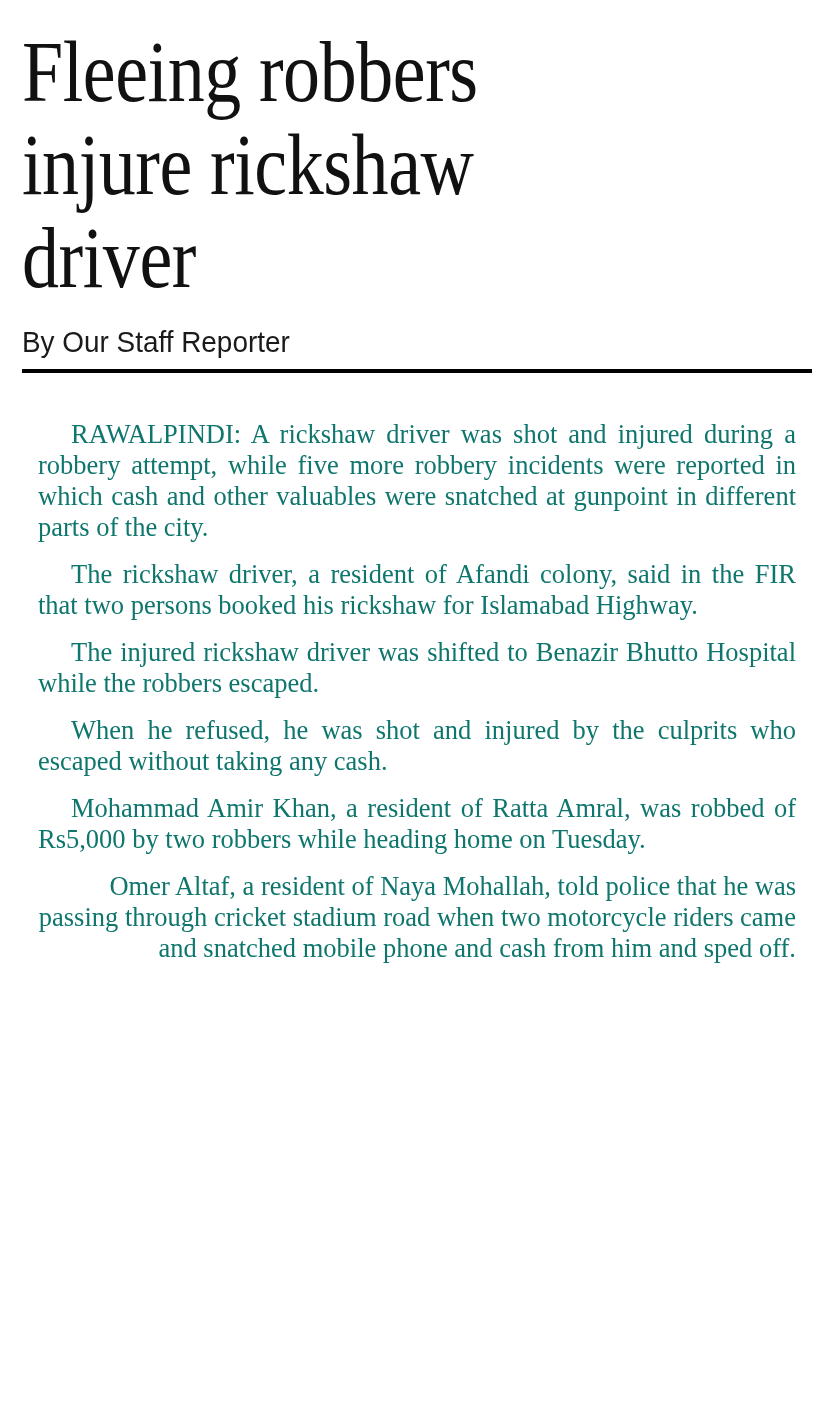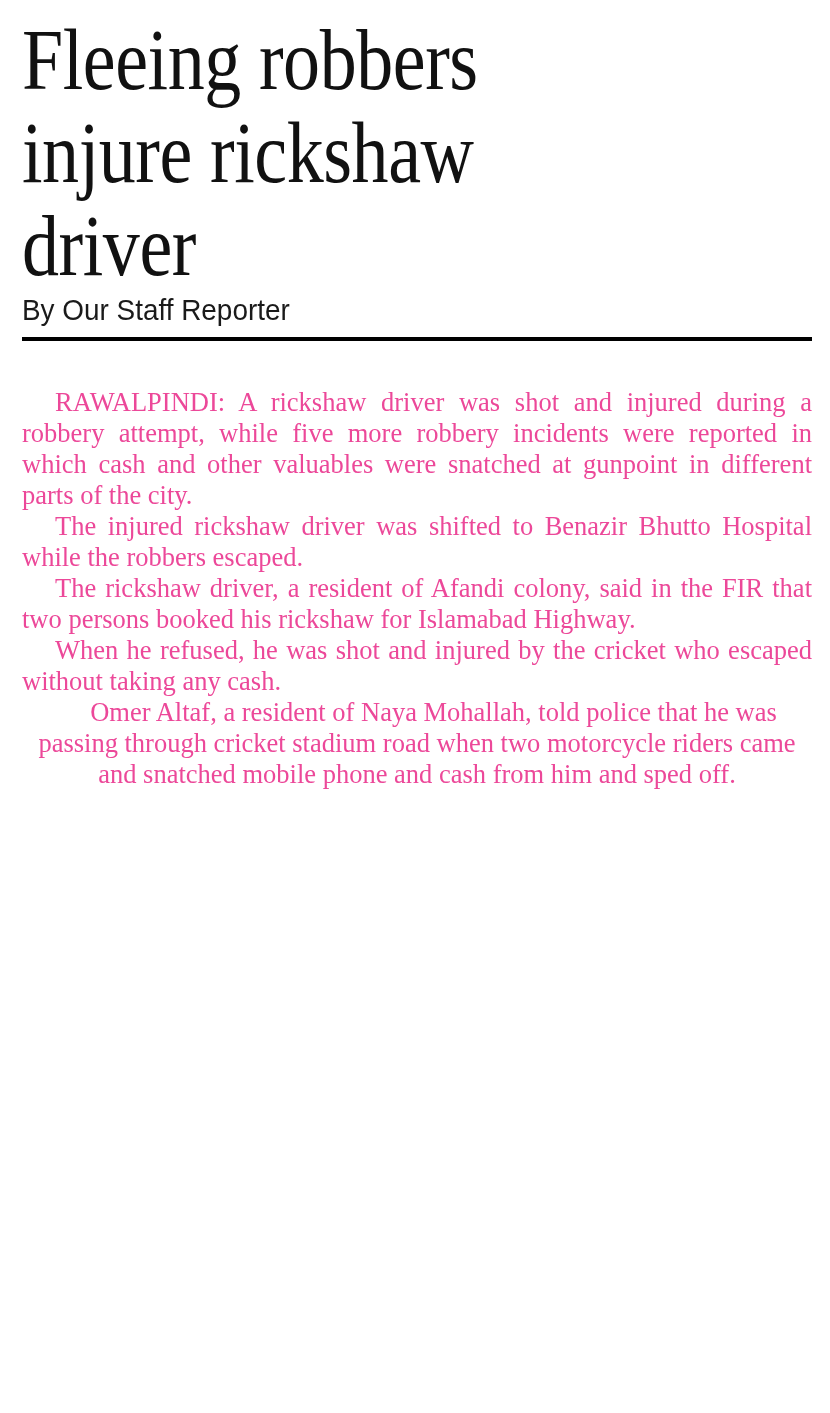--- a/index.html
+++ b/index.html
@@ -15,21 +15,21 @@
     height: 1413px;
     background: #ffffff;
     overflow: hidden;
     margin: 0 auto;
     box-sizing: border-box;
   }
 
   .article {
     position: absolute;
     left: 22px;
-    top: 0;
+    top: 12px;
     width: 790px;
   }
 
   
   .headline {
     font-family: "Liberation Serif", "DejaVu Serif", serif;
     font-size: 86px;
     line-height: 93px;
     font-weight: 400;
     color: #111111;
@@ -37,20 +37,21 @@
     padding-top: 14px;
     letter-spacing: -0.5px;
     transform: scaleX(0.86);
     transform-origin: left top;
     width: 116%;
     white-space: pre-line;
   }
 
   
   .byline-block {
+    margin-top: 20px;
   }
 
   .byline {
     font-family: "Liberation Sans", "DejaVu Sans", sans-serif;
     font-size: 30px;
     line-height: 34px;
     font-weight: 400;
     color: #1a1a1a;
     margin: 0;
     transform: scaleX(0.93);
@@ -67,51 +68,52 @@
 
   
   .body-text {
     margin-top: 46px;
   }
 
   .body-text p {
     font-family: "Liberation Serif", "DejaVu Serif", serif;
     font-size: 26.5px;
     line-height: 31px;
-    color: #ec4899;
-    margin: 0;
+    color: #0f766e;
+    margin: 16px;
     text-align: justify;
     text-justify: inter-word;
     text-indent: 33px;
     -webkit-hyphens: manual;
     hyphens: manual;
     word-spacing: 0px;
   }
 
   .body-text p:last-child {
-    text-align: center;
+    text-align: right;
   }
 </style>
 </head>
 <body>
 
 <div class="page">
   <div class="article">
 
     <h1 class="headline">Fleeing robbers
 injure rickshaw
 driver</h1>
 
     <div class="byline-block">
       <div class="byline">By Our Staff Reporter</div>
       <div class="byline-rule"></div>
     </div>
 
     <div class="body-text">
       <p>RAWALPINDI: A rickshaw driver was shot and injured during a robbery attempt, while five more rob­bery incidents were reported in which cash and other valuables were snatched at gunpoint in different parts of the city.</p>
+      <p>The rickshaw driver, a resident of Afandi colony, said in the FIR that two persons booked his rickshaw for Islamabad Highway.</p>
       <p>The injured rickshaw driver was shifted to Benazir Bhutto Hospital while the robbers escaped.</p>
-      <p>The rickshaw driver, a resident of Afandi colony, said in the FIR that two persons booked his rickshaw for Islamabad Highway.</p>
-      <p>When he refused, he was shot and injured by the cricket who escaped without taking any cash.</p>
+      <p>When he refused, he was shot and injured by the culprits who escaped without taking any cash.</p>
+      <p>Mohammad Amir Khan, a resident of Ratta Amral, was robbed of Rs5,000 by two robbers while heading home on Tuesday.</p>
       <p>Omer Altaf, a resident of Naya Mohallah, told police that he was passing through cricket stadium road when two motorcycle riders came and snatched mobile phone and cash from him and sped off.</p>
     </div>
 
   </div>
 </div>
 
 </body></html>

